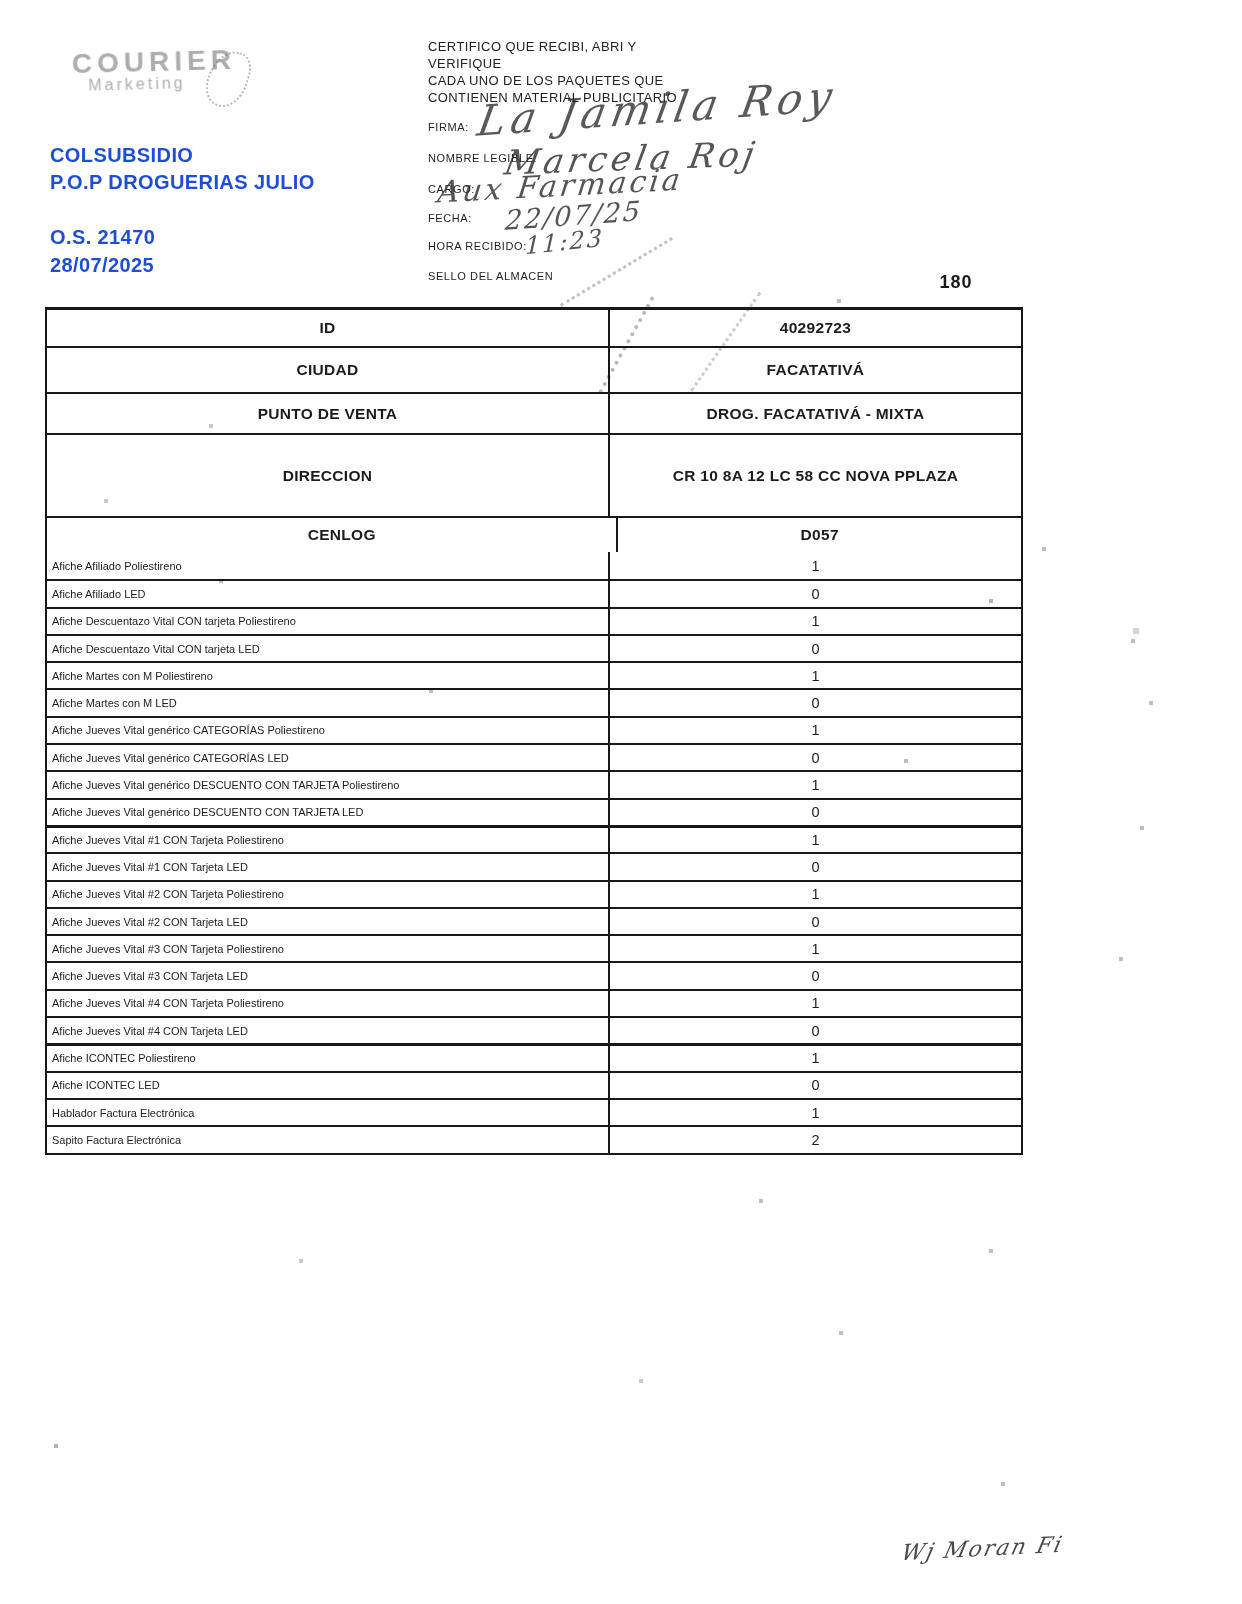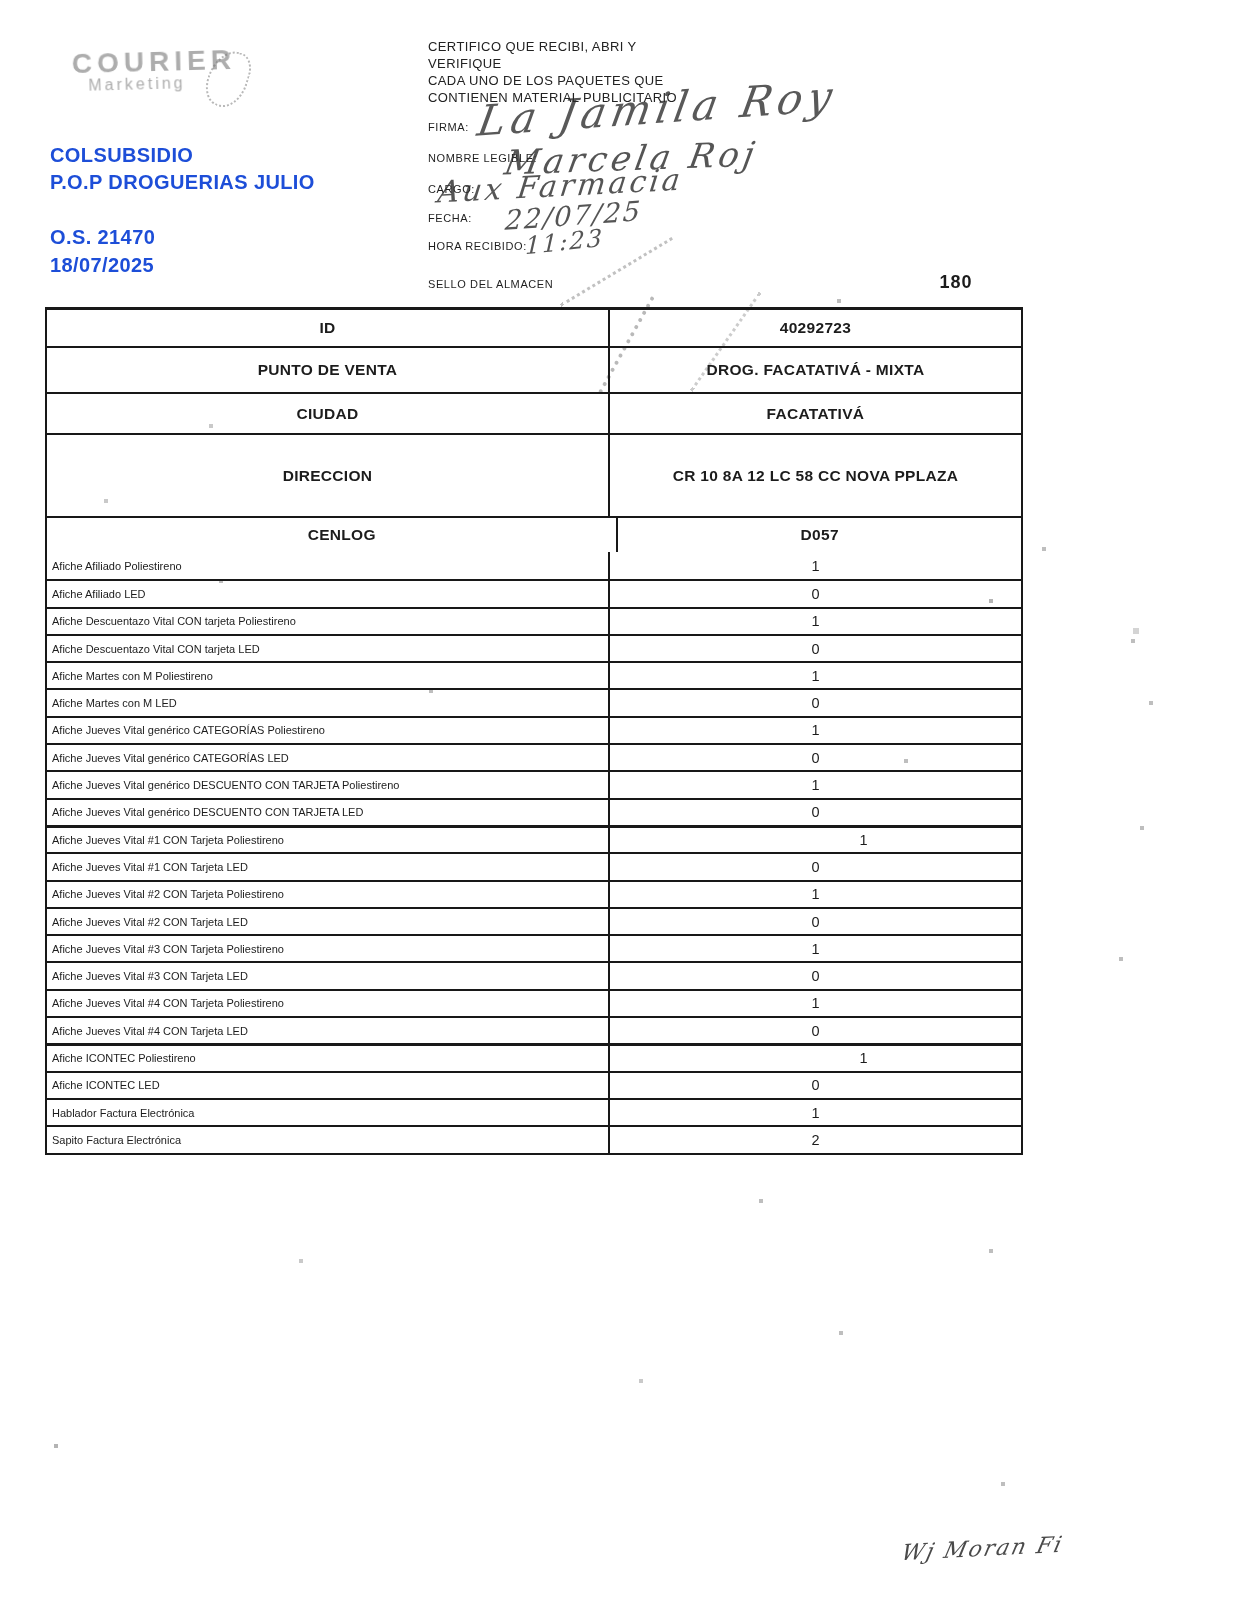--- a/index.html
+++ b/index.html
@@ -49,21 +49,21 @@
   .cell-r{display:flex;align-items:center;justify-content:center;box-sizing:border-box;}
   .info .cell-l{justify-content:center;font-weight:bold;font-size:15.5px;letter-spacing:.3px;}
   .info .cell-r{font-weight:bold;font-size:15.5px;letter-spacing:.3px;}
   .info .row:nth-child(1){height:36px;}
   .info .row:nth-child(2){height:46px;}
   .info .row:nth-child(3){height:41px;}
   .info .row:nth-child(4){height:83px;}
   .info .row:nth-child(5){height:36px;padding-left:20px;}
   .items .row{height:27.3px;}
   .items .row:nth-child(11),
-  .items .row:nth-child(19){border-top-width:3px;gap:48px;}
+  .items .row:nth-child(19){border-top-width:3px;}
   .items .cell-l{padding-left:5px;font-size:11px;}
   .items .cell-r{font-size:14.5px;}
 
   
   .noise{left:0;top:0;width:2px;height:2px;background:transparent;
     box-shadow:
       990px 600px 0 1px rgba(40,40,40,.35), 1132px 640px 0 1px rgba(40,40,40,.3),
       220px 580px 0 1px rgba(40,40,40,.3), 430px 690px 0 1px rgba(40,40,40,.3),
       1150px 702px 0 1px rgba(40,40,40,.3), 905px 760px 0 1px rgba(40,40,40,.3),
       1043px 548px 0 1px rgba(40,40,40,.3), 1141px 827px 0 1px rgba(40,40,40,.3),
@@ -81,35 +81,35 @@
 
 <div class="abs logo">
   <div class="l1">COURIER</div>
   <div class="l2">Marketing</div>
 </div>
 <div class="abs logo-flourish"></div>
 
 <div class="abs client-line" style="top:144px;">COLSUBSIDIO</div>
 <div class="abs client-line" style="top:171px;">P.O.P DROGUERIAS JULIO</div>
 <div class="abs client-line" style="top:226px;">O.S. 21470</div>
-<div class="abs client-line" style="top:254px;">18/07/2025</div>
+<div class="abs client-line" style="top:254px;">28/07/2025</div>
 
 <div class="abs cert">
   <div>CERTIFICO QUE RECIBI, ABRI Y</div>
   <div>VERIFIQUE</div>
   <div>CADA  UNO DE LOS PAQUETES QUE</div>
   <div>CONTIENEN MATERIAL PUBLICITARIO</div>
 </div>
 
 <div class="abs lbl" style="top:121px;">FIRMA:</div>
 <div class="abs lbl" style="top:152px;">NOMBRE LEGIBLE:</div>
 <div class="abs lbl" style="top:183px;">CARGO:</div>
 <div class="abs lbl" style="top:212px;">FECHA:</div>
 <div class="abs lbl" style="top:240px;">HORA RECIBIDO:</div>
-<div class="abs lbl" style="top:270px;margin-top:8px;">SELLO DEL ALMACEN</div>
+<div class="abs lbl" style="top:270px;">SELLO DEL ALMACEN</div>
 
 <div class="abs hw hw-firma">La Jamila Roy</div>
 <div class="abs hw hw-nombre">Marcela Roj</div>
 <div class="abs hw hw-cargo">Aux Farmacia</div>
 <div class="abs hw hw-fecha">22/07/25</div>
 <div class="abs hw hw-hora">11:23</div>
 <div class="abs hw hw-footer">Wj Moran Fi</div>
 
 <div class="abs stampA"></div>
 <div class="abs stampB"></div>
@@ -119,30 +119,30 @@
 
 <div class="abs doc-table">
   <div class="info">
 
       <div class="row">
         <div class="cell-l">ID</div>
         <div class="cell-r">40292723</div>
       </div>
 
       <div class="row">
+        <div class="cell-l">CIUDAD</div>
+        <div class="cell-r">FACATATIVÁ</div>
+      </div>
+
+      <div class="row">
         <div class="cell-l">PUNTO DE VENTA</div>
         <div class="cell-r">DROG. FACATATIVÁ - MIXTA</div>
       </div>
 
       <div class="row">
-        <div class="cell-l">CIUDAD</div>
-        <div class="cell-r">FACATATIVÁ</div>
-      </div>
-
-      <div class="row">
         <div class="cell-l">DIRECCION</div>
         <div class="cell-r">CR 10 8A 12 LC 58 CC NOVA PPLAZA</div>
       </div>
 
       <div class="row">
         <div class="cell-l">CENLOG</div>
         <div class="cell-r">D057</div>
       </div>
 
   </div>

